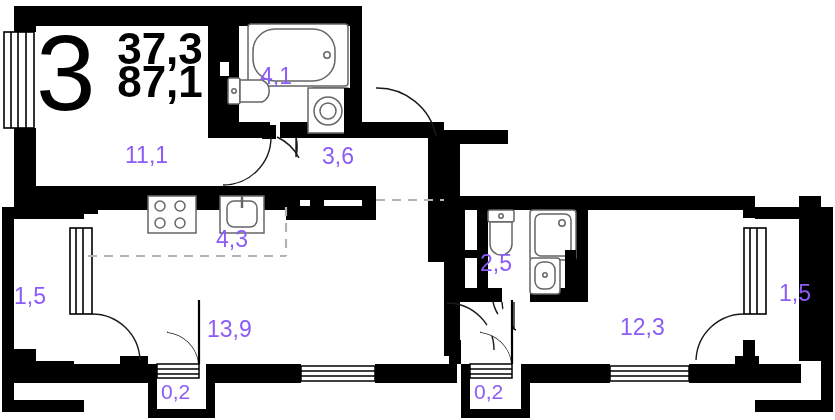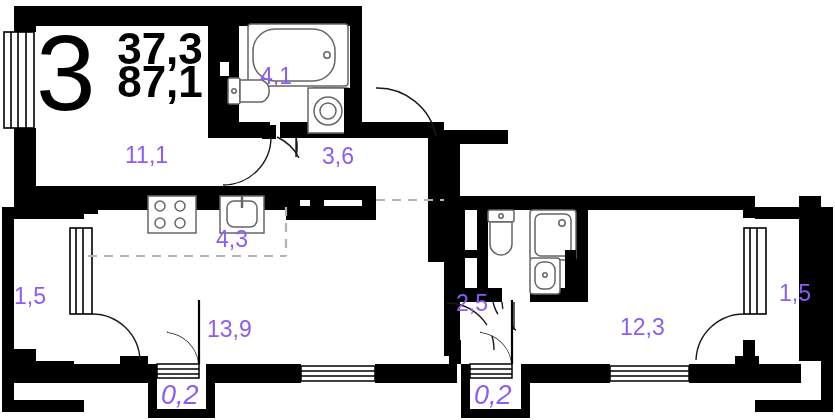--- a/index.html
+++ b/index.html
@@ -1,21 +1,21 @@
 <!DOCTYPE html>
 <html><head>
 <meta charset="utf-8">
 <style>
   html,body{margin:0;padding:0;background:#ffffff;}
   body{font-family:"Liberation Sans", sans-serif;}
   #plan-root{position:relative;width:835px;height:420px;background:#ffffff;overflow:hidden;}
   #plan-svg{position:absolute;left:0;top:0;width:835px;height:420px;display:block;}
   .lbl{position:absolute;color:#8b5cf6;font-family:"Liberation Sans", sans-serif;white-space:nowrap;}
   .area-lbl{font-size:23px;font-weight:400;letter-spacing:0px;}
-  .area-lbl.small{font-size:27px;font-style:italic;}
+  .area-lbl.small{font-size:21px;}
   #title-block{position:absolute;left:36px;top:22px;width:170px;height:120px;}
   #rooms-num{position:absolute;left:0px;top:-2px;font-size:107px;line-height:107px;font-weight:400;font-family:"Liberation Sans", sans-serif;color:#000;}
   #frac{position:absolute;left:78px;top:10px;width:92px;text-align:center;font-weight:bold;font-size:44px;line-height:33px;color:#000;}
   #frac .fr{display:block;padding:0 2px;}
   #frac .fr.mid{border-top:2.6px solid #000;border-bottom:2.6px solid #000;margin:1px 0;}
 </style>
 </head>
 <body>
 
 <div id="plan-root">
@@ -228,19 +228,19 @@
       <span class="fr">87,1</span>
     </div>
   </div>
 
   <div class="lbl area-lbl" style="left:85px;top:142px;margin-left:40px;">11,1</div>
   <div class="lbl area-lbl" style="left:260px;top:63px;">4,1</div>
   <div class="lbl area-lbl" style="left:322px;top:143px;">3,6</div>
   <div class="lbl area-lbl" style="left:216px;top:226px;">4,3</div>
   <div class="lbl area-lbl" style="left:207px;top:292px;margin-top:24px;">13,9</div>
   <div class="lbl area-lbl" style="left:14px;top:283px;">1,5</div>
-  <div class="lbl area-lbl" style="left:456px;top:250px;margin-top:40px;">2,5</div>
+  <div class="lbl area-lbl" style="left:480px;top:250px;">2,5</div>
   <div class="lbl area-lbl" style="left:620px;top:278px;margin-top:36px;">12,3</div>
   <div class="lbl area-lbl" style="left:779px;top:280px;">1,5</div>
   <div class="lbl area-lbl small" style="left:161px;top:380px;">0,2</div>
   <div class="lbl area-lbl small" style="left:474px;top:380px;">0,2</div>
 
 </div>
 
 </body></html>

